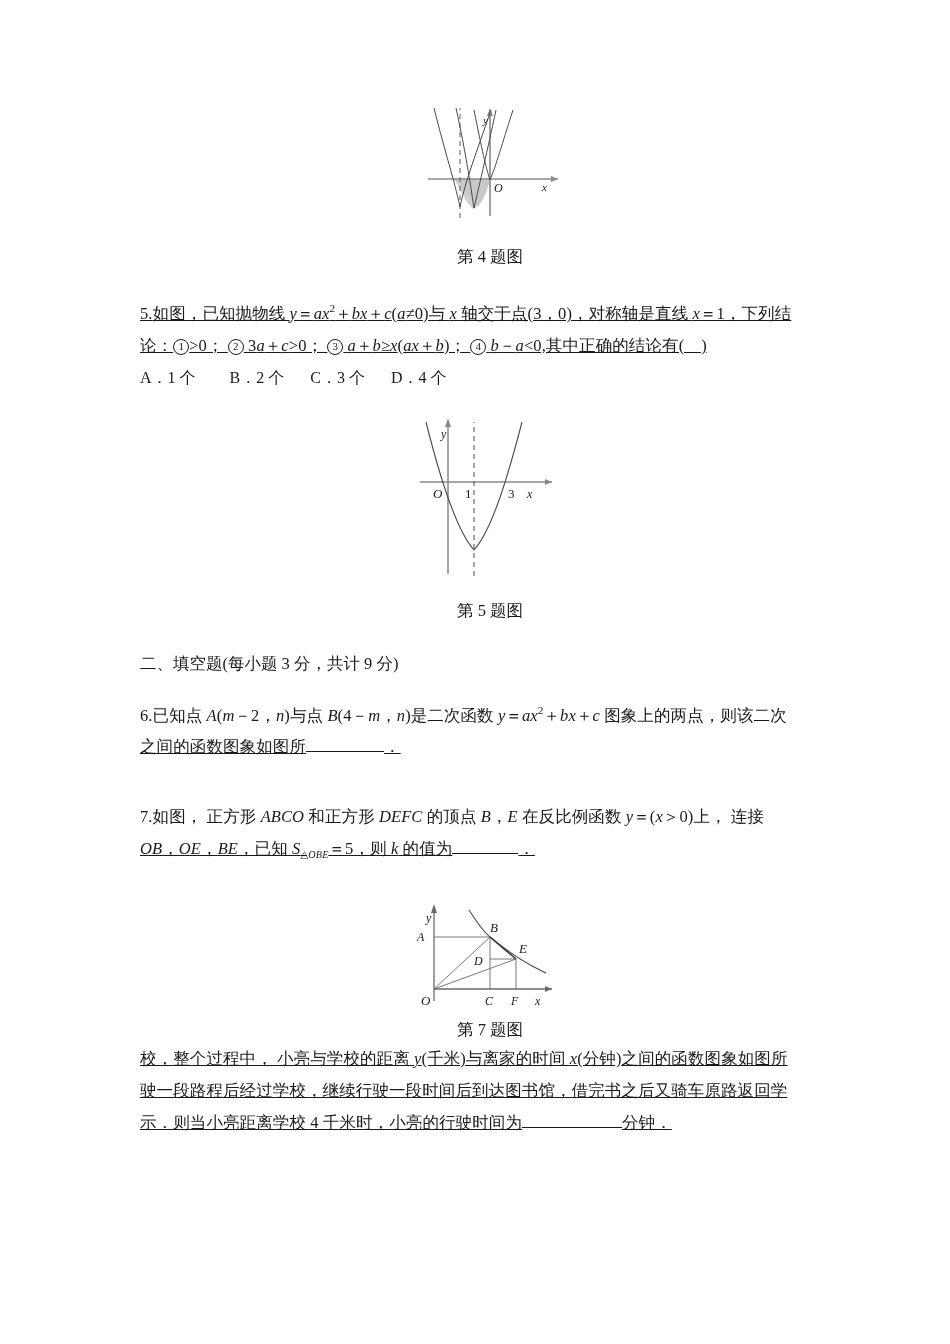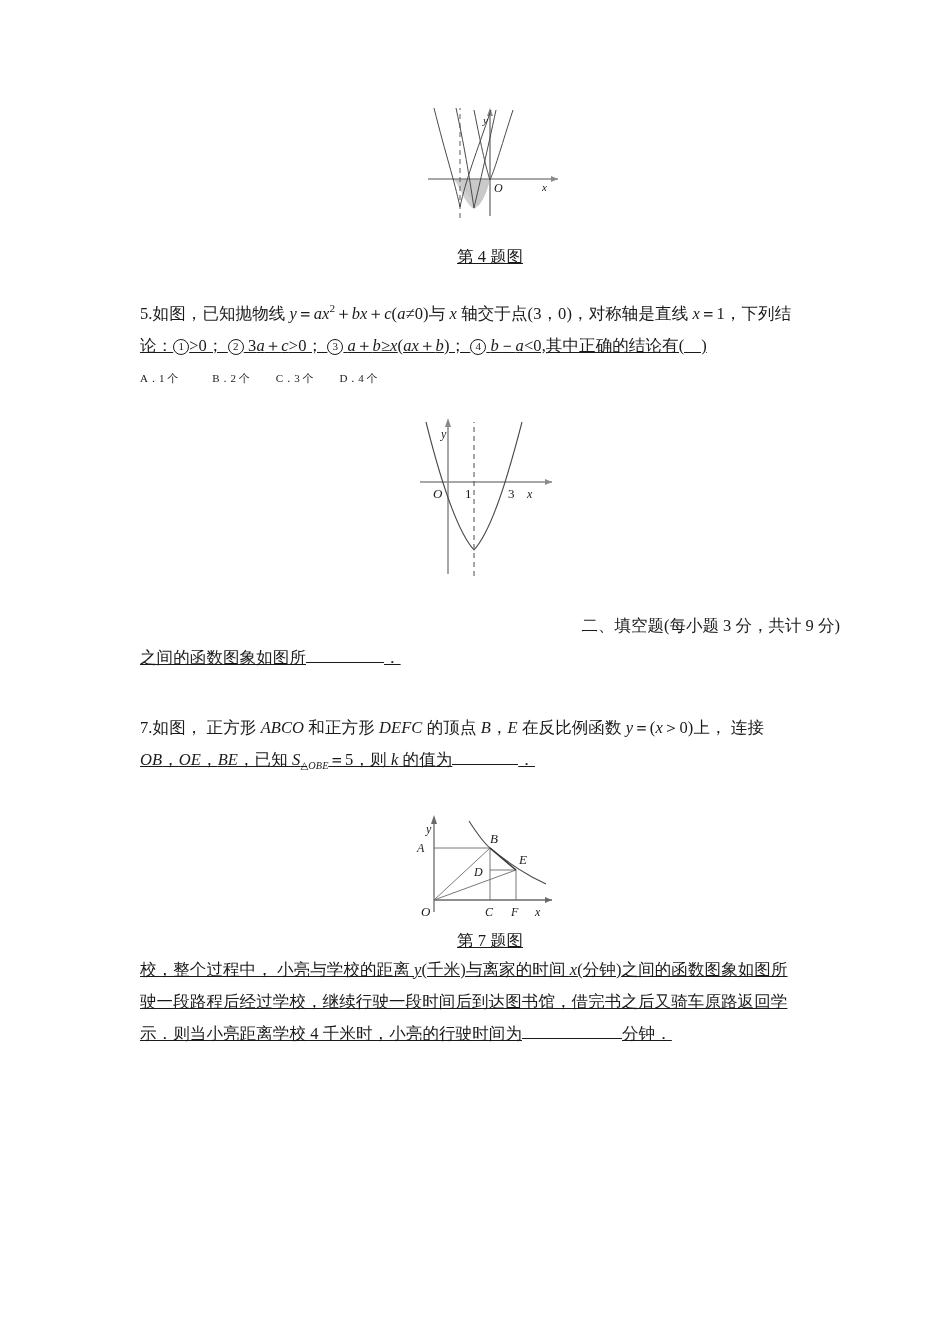--- a/index.html
+++ b/index.html
@@ -33,24 +33,23 @@
     font-size: 16.5px;
     line-height: 32px;
     text-align: justify;
     text-justify: inter-ideograph;
     letter-spacing: 0.1px;
   }
   .para.indent-none { text-indent: 0; text-decoration: underline; }
   .section-head {
     font-size: 16.5px;
     line-height: 32px;
-    text-align: right;
   }
   .opts {
-    font-size: 11px;
+    font-size: 16px;
     line-height: 32px;
     white-space: nowrap;
   }
   .opts span.opt { display: inline-block; }
   .gap-a { display:inline-block; width: 34px; }
   .gap-b { display:inline-block; width: 26px; }
   .gap-c { display:inline-block; width: 26px; }
 
   i.m { font-style: italic; font-family: "Liberation Serif", serif; }
   .sup { font-size: 0.68em; vertical-align: super; font-style: italic;}
@@ -72,21 +71,20 @@
     border-bottom: 1px solid #1a1a1a;
     height: 1em;
     vertical-align: baseline;
   }
 
   
   .caption {
     text-align: center;
     font-size: 16.5px;
     line-height: 26px;
-    text-decoration: underline;
   }
 
   
   .fig {
     position: relative;
     margin: 0 auto;
   }
   .fig svg { display: block; }
 </style>
 </head>
@@ -119,21 +117,21 @@
         <path d="M 84 14 C 92 54 96 72 100 84 C 106 70 112 48 123 14" fill="none" stroke="#4a4a4a" stroke-width="1"></path>
 
         <text x="93" y="28" font-size="11" font-style="italic" font-family="Liberation Serif, serif" fill="#1a1a1a">y</text>
         <text x="104" y="96" font-size="12" font-style="italic" font-family="Liberation Serif, serif" fill="#1a1a1a">O</text>
         <text x="152" y="95" font-size="11" font-style="italic" font-family="Liberation Serif, serif" fill="#1a1a1a">x</text>
       </svg>
     </div>
 
     <div class="caption" style="margin-top:18px;">第 4 题图</div>
 
-    <div class="para" style="margin-top:22px;">
+    <div class="para" style="margin-top:22px;text-decoration:underline;">
       <span>5.</span><span>如图，已知抛物线 </span><i class="m">y</i>＝<i class="m">ax</i><span class="sup" style="font-style:normal">2</span>＋<i class="m">bx</i>＋<i class="m">c</i>(<i class="m">a</i>≠0)与 <i class="m">x</i> 轴交于点(3，0)，对称轴是直线 <i class="m">x</i>＝1，下列结
     </div>
     <div class="para indent-none">
       <span>论：</span><span class="circnum">1</span>&gt;0；&nbsp;<span class="circnum">2</span>&nbsp;3<i class="m">a</i>＋<i class="m">c</i>&gt;0；&nbsp;<span class="circnum">3</span>&nbsp;<i class="m">a</i>＋<i class="m">b</i>≥<i class="m">x</i>(<i class="m">ax</i>＋<i class="m">b</i>)；&nbsp;<span class="circnum">4</span>&nbsp;<i class="m">b</i>－<i class="m">a</i>&lt;0,其中正确的结论有(&nbsp;&nbsp;&nbsp;&nbsp;)
     </div>
     <div class="opts">
       <span class="opt">A．1 个</span><span class="gap-a"></span><span class="opt">B．2 个</span><span class="gap-b"></span><span class="opt">C．3 个</span><span class="gap-c"></span><span class="opt">D．4 个</span>
     </div>
 
     <div class="fig" style="width:180px; margin-top:12px;">
@@ -150,23 +148,27 @@
         <path d="M 26 16 C 40 72 56 124 74 144 C 92 124 108 70 122 16" fill="none" stroke="#4a4a4a" stroke-width="1.1"></path>
 
         <text x="41" y="32" font-size="12" font-style="italic" font-family="Liberation Serif, serif" fill="#1a1a1a">y</text>
         <text x="33" y="92" font-size="13" font-style="italic" font-family="Liberation Serif, serif" fill="#1a1a1a">O</text>
         <text x="65" y="92" font-size="13" font-family="Liberation Serif, serif" fill="#1a1a1a">1</text>
         <text x="108" y="92" font-size="13" font-family="Liberation Serif, serif" fill="#1a1a1a">3</text>
         <text x="127" y="92" font-size="12" font-style="italic" font-family="Liberation Serif, serif" fill="#1a1a1a">x</text>
       </svg>
     </div>
 
+    <div class="caption" style="margin-top:12px;">第 5 题图</div>
 
     <div class="section-head" style="margin-top:24px;">二、填空题(每小题 3 分，共计 9 分)</div>
 
+    <div class="para" style="margin-top:14px;">
+      <span>6.</span>已知点 <i class="m">A</i>(<i class="m">m</i>－2，<i class="m">n</i>)与点 <i class="m">B</i>(4－<i class="m">m</i>，<i class="m">n</i>)是二次函数 <i class="m">y</i>＝<i class="m">ax</i><span class="sup" style="font-style:normal">2</span>＋<i class="m">bx</i>＋<i class="m">c</i> 图象上的两点，则该二次
+    </div>
     <div class="para indent-none">
       <span>之间的函数图象如图所</span><span class="blank-u" style="width:78px;"></span><span>．</span>
     </div>
 
     <div class="para" style="margin-top:38px;">
       <span>7.</span>如图，&nbsp;正方形 <i class="m">ABCO</i> 和正方形 <i class="m">DEFC</i> 的顶点 <i class="m">B</i>，<i class="m">E</i> 在反比例函数 <i class="m">y</i>＝(<i class="m">x</i>＞0)上，&nbsp;连接
     </div>
     <div class="para indent-none">
       <i class="m">OB</i>，<i class="m">OE</i>，<i class="m">BE</i>，已知 <i class="m">S</i><span class="sub">△OBE</span>＝5，则 <i class="m">k</i> 的值为<span class="blank-u" style="width:66px;"></span><span>．</span>
     </div>

